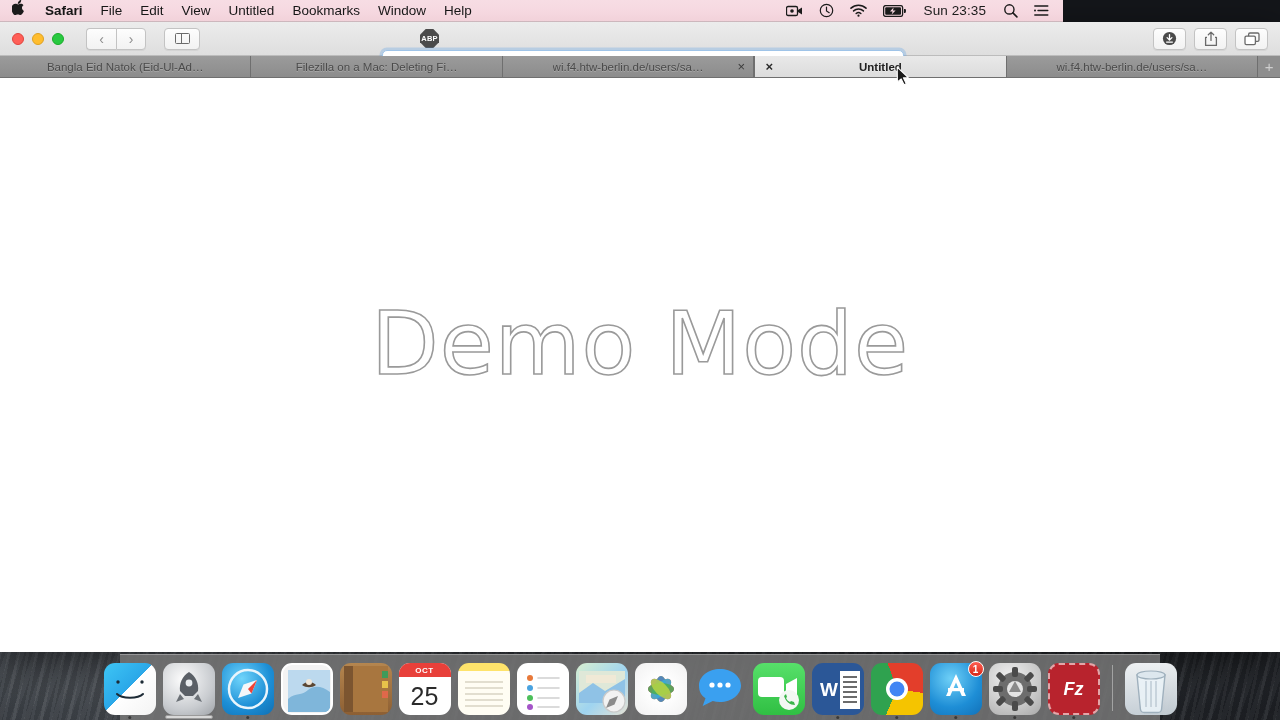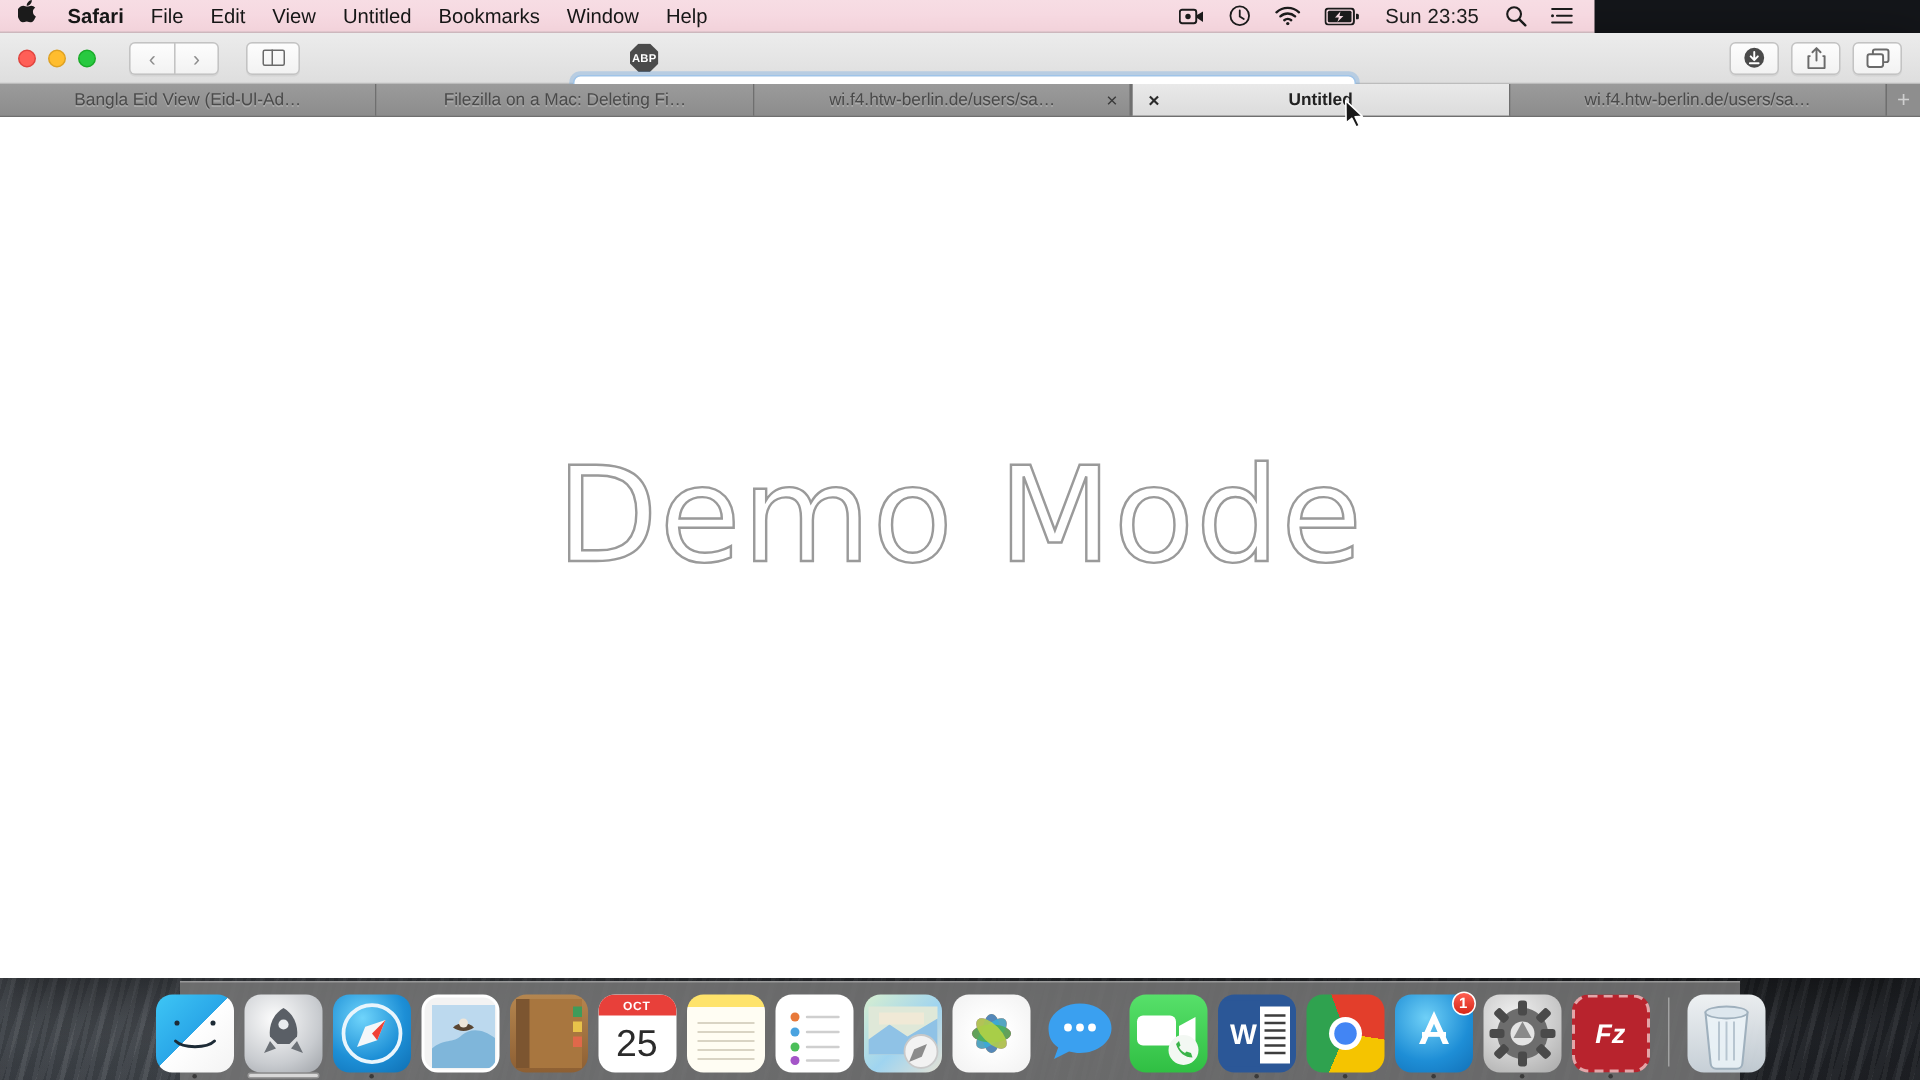--- a/index.html
+++ b/index.html
@@ -326,21 +326,21 @@
         <svg class="mag" width="12" height="12" viewBox="0 0 12 12">
           <circle cx="5" cy="5" r="3.8" fill="none" stroke="#6f6f6f" stroke-width="1.3"></circle>
           <path d="M7.9 7.9l3.1 3.1" stroke="#6f6f6f" stroke-width="1.4" stroke-linecap="round"></path>
         </svg>
         <span class="ph">Search or enter website name</span>
       </div>
     </div>
 
     <div id="tabbar">
       <div class="tab">
-        <span class="t">Bangla Eid View (Eid-Ul-Ad…</span>
+        <span class="t">Bangla Eid Natok (Eid-Ul-Ad…</span>
       </div>
       <div class="tab">
         <span class="t">Filezilla on a Mac: Deleting Fi…</span>
       </div>
       <div class="tab">
         <span class="t">wi.f4.htw-berlin.de/users/sa…</span>
         <span class="close" style="left:auto; right:4px;">×</span>
       </div>
       <div class="tab active">
         <span class="close">×</span>

